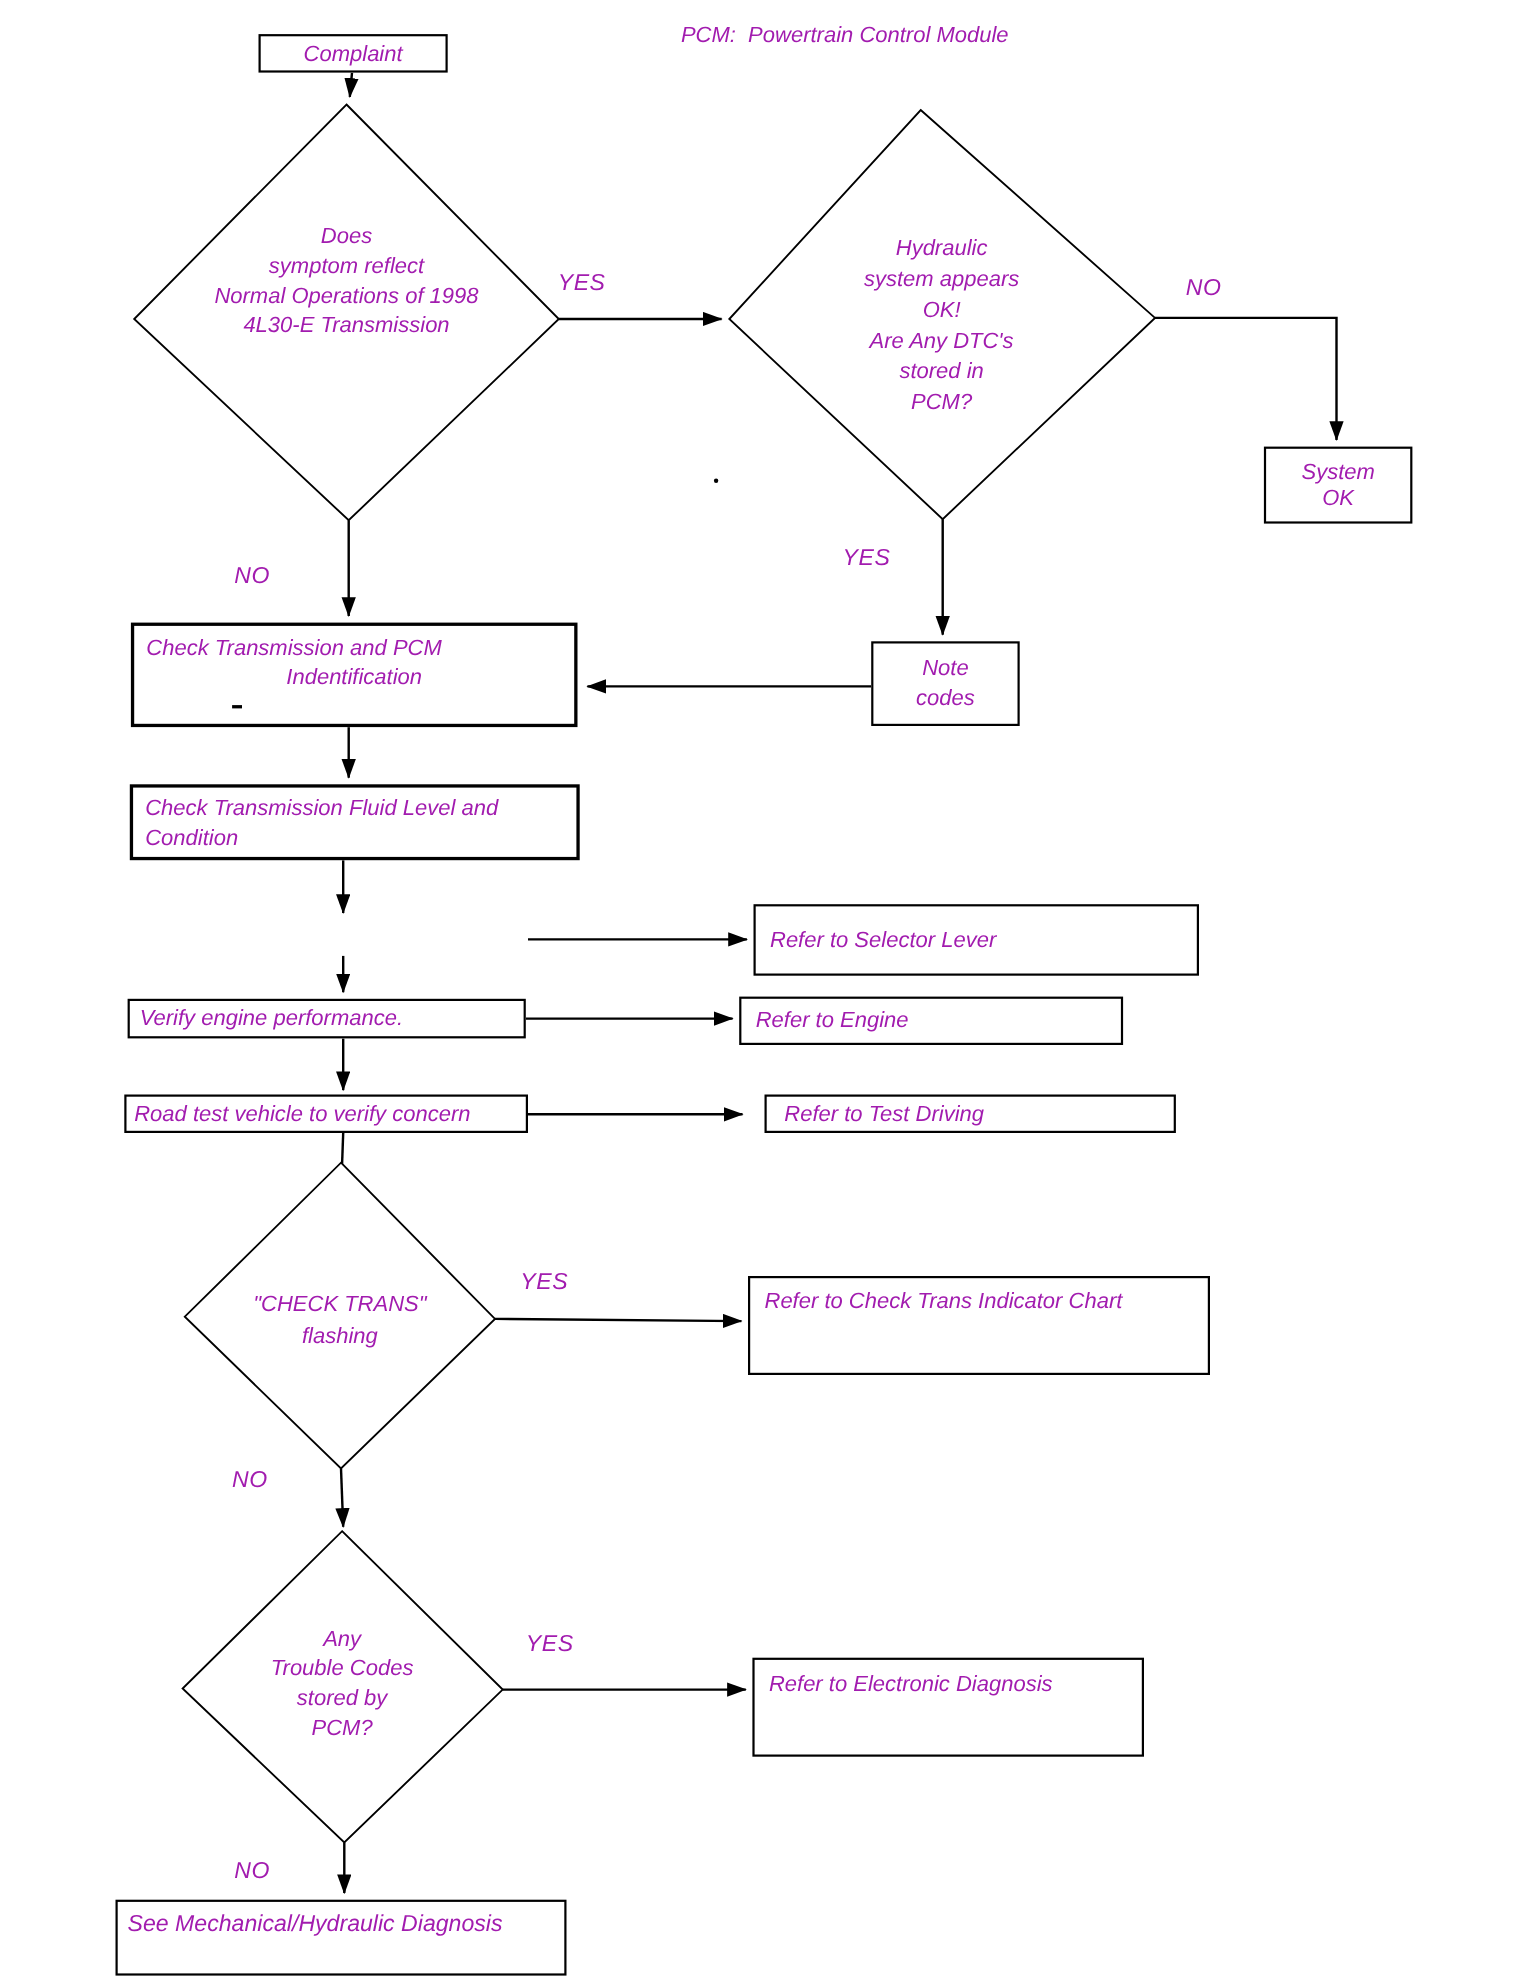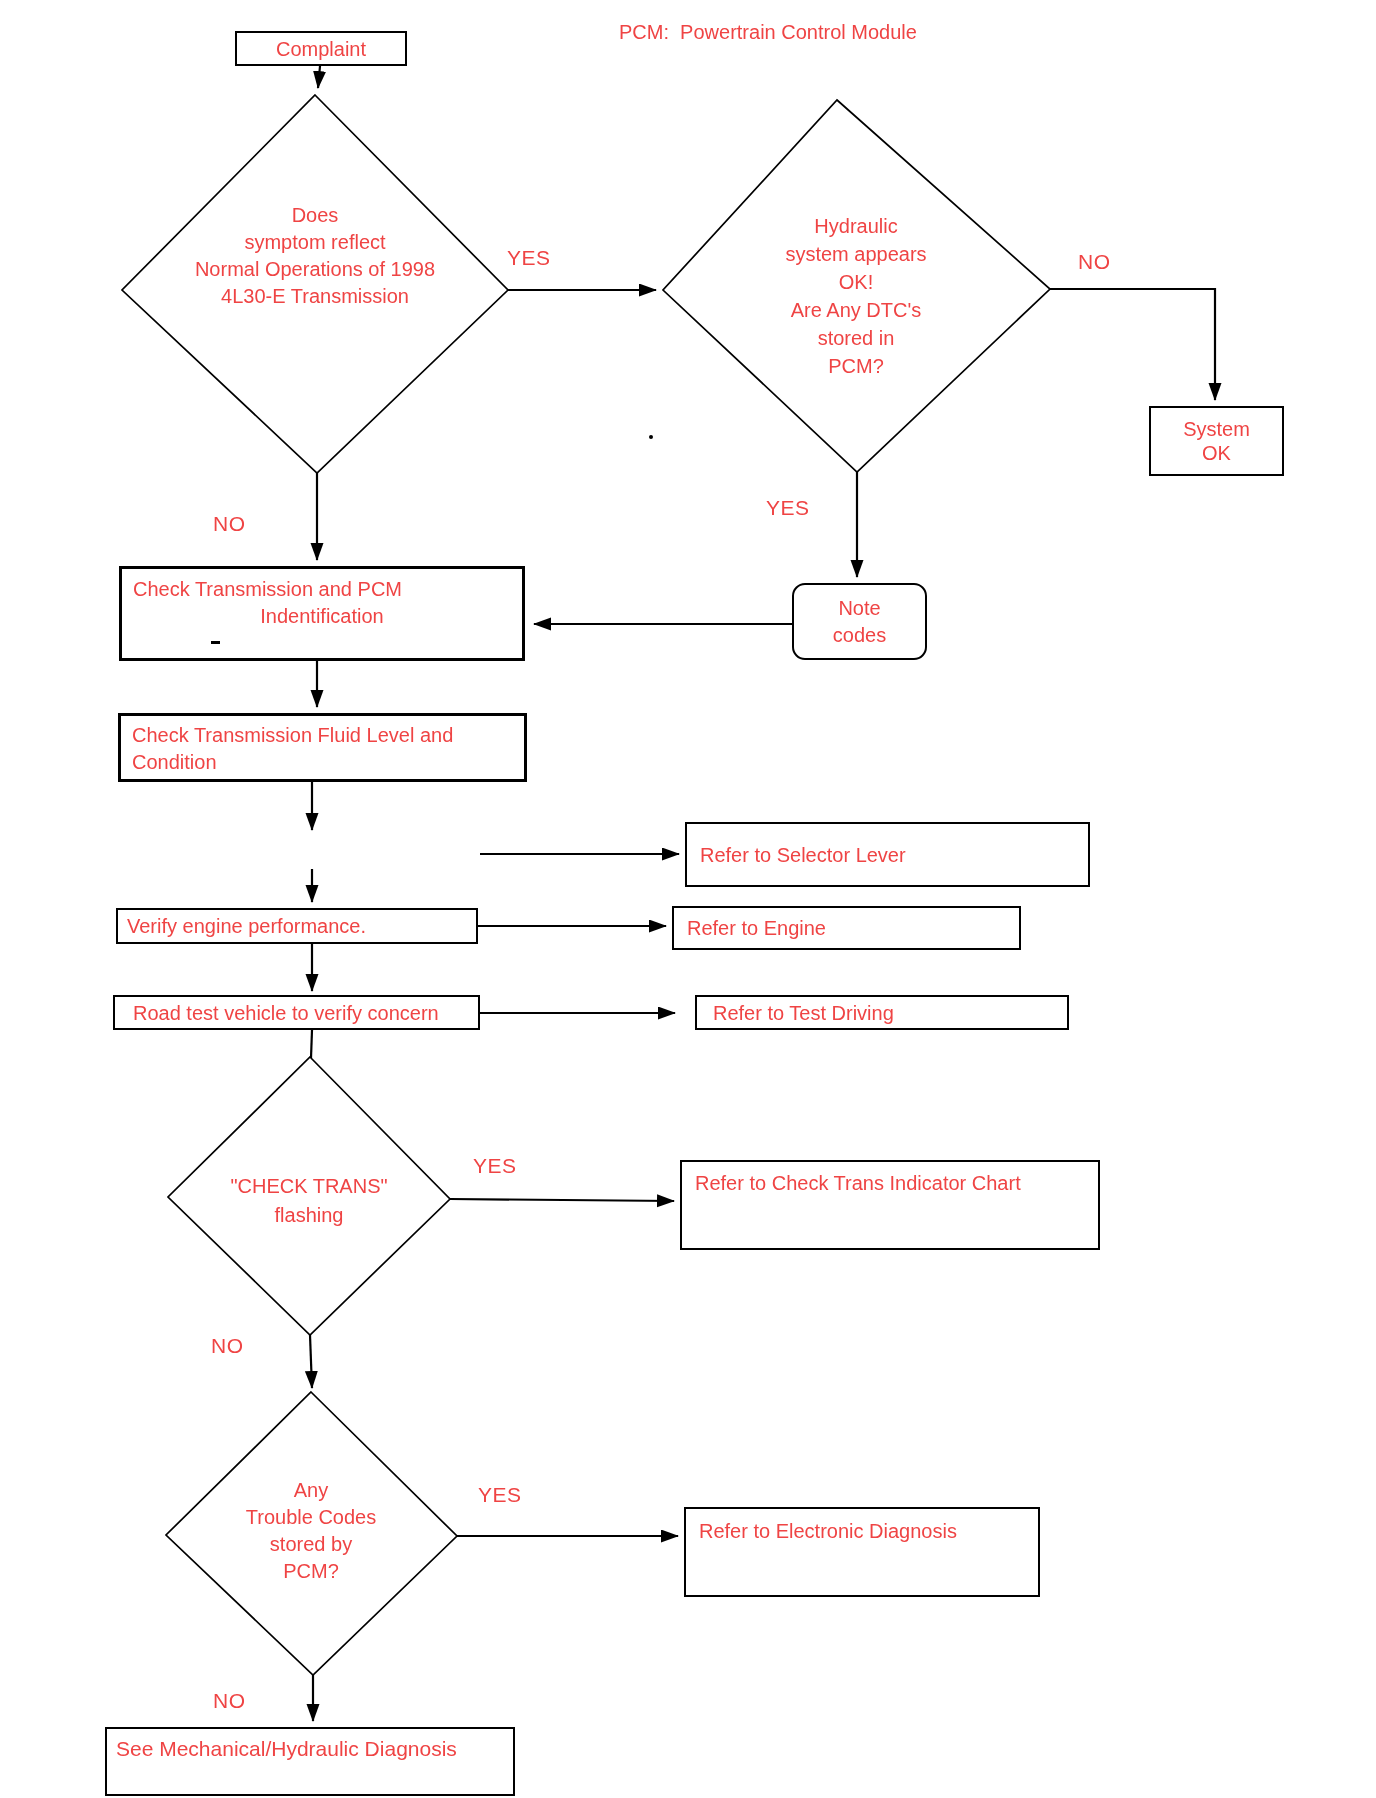--- a/index.html
+++ b/index.html
@@ -1,46 +1,47 @@
 <!DOCTYPE html>
 <html><head>
 <meta charset="utf-8">
 <style>
   html,body{margin:0;padding:0;background:#ffffff;}
   .stage{
     position:relative;width:1376px;height:1798px;background:#ffffff;
-    font-family:"Liberation Sans","DejaVu Sans",sans-serif;color:#ef4444;
+    font-family:"Liberation Sans","DejaVu Sans",sans-serif;color:#a21caf;
     overflow:hidden;
+    font-style:italic;
   }
   .stage svg.wires{position:absolute;left:0;top:0;}
   .doc-title{position:absolute;left:619px;top:21px;font-size:20px;white-space:pre;}
   .box{
     position:absolute;border:2px solid #000;background:#fff;box-sizing:border-box;
     font-size:20px;line-height:26px;
   }
   .box.thick{border-width:3px;}
   .box.ctr{display:flex;flex-direction:column;align-items:center;justify-content:center;text-align:center;}
   .box.vctr{display:flex;align-items:center;}
   .box .bl{display:block;}
   .dtext{position:absolute;text-align:center;font-size:20px;}
   .dtext .bl{display:block;}
   .lbl{position:absolute;font-size:21px;letter-spacing:0.5px;}
   
   #n-complaint{left:235px;top:31px;width:172px;height:35px;}
   #n-system-ok{left:1149px;top:406px;width:135px;height:70px;line-height:24px;}
-  #n-note-codes{left:792px;top:583px;width:135px;height:77px;line-height:27px;border-radius:13px;}
+  #n-note-codes{left:792px;top:583px;width:135px;height:77px;line-height:27px;}
   #n-check-pcm{left:119px;top:566px;width:406px;height:95px;padding-top:7px;line-height:27px;}
   #n-check-pcm .l1{padding-left:11px;}
   #n-check-pcm .l2{text-align:center;}
   #n-check-fluid{left:118px;top:713px;width:409px;height:69px;padding:6px 8px 1px 11px;line-height:27px;}
   #n-manual{left:116px;top:836px;width:364px;height:33px;padding-left:7px;}
   #n-refer-selector{left:685px;top:822px;width:405px;height:65px;padding-left:13px;}
   #n-verify-engine{left:116px;top:908px;width:362px;height:36px;padding-left:9px;}
   #n-refer-engine{left:672px;top:906px;width:349px;height:44px;padding-left:13px;}
-  #n-road-test{left:113px;top:995px;width:367px;height:35px;padding-left:18px;}
+  #n-road-test{left:113px;top:995px;width:367px;height:35px;padding-left:7px;}
   #n-refer-test{left:695px;top:995px;width:374px;height:35px;padding-left:16px;text-align:right;}
   #n-refer-chart{left:680px;top:1160px;width:420px;height:90px;padding:8px 6px 16px 13px;}
   #n-refer-electronic{left:684px;top:1507px;width:356px;height:90px;padding:9px 6px 0 13px;}
   #n-see-mech{left:105px;top:1727px;width:410px;height:69px;padding:7px 6px 0 9px;font-size:21px;}
   
   #t-d1{left:145px;top:202px;width:340px;line-height:27px;}
   #t-d2{left:706px;top:212px;width:300px;line-height:28px;}
   #t-d3{left:149px;top:1172px;width:320px;line-height:29px;}
   #t-d4{left:161px;top:1477px;width:300px;line-height:27px;}
   

